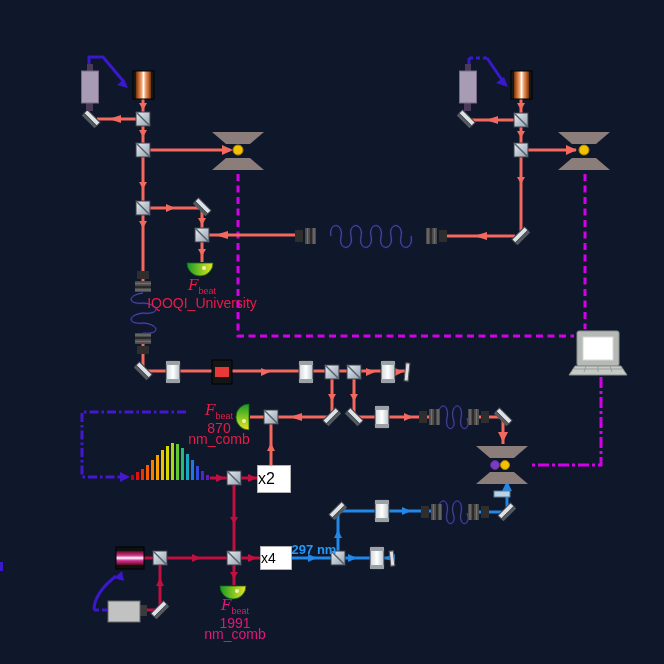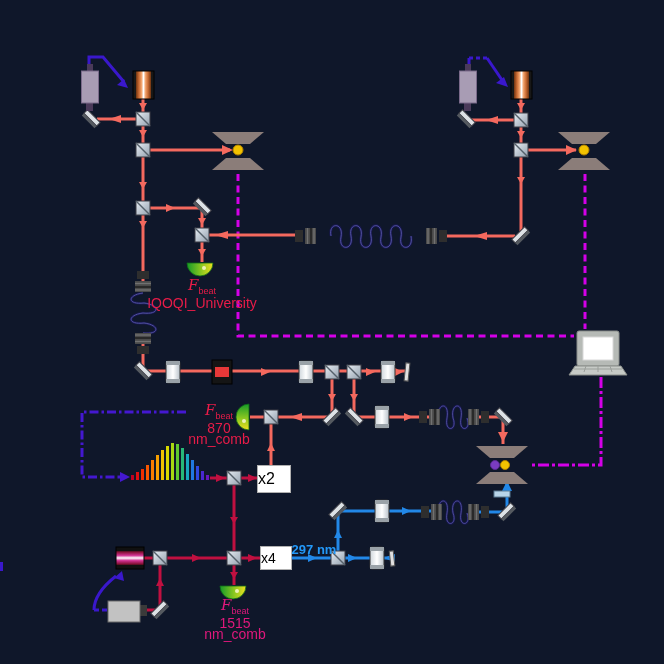--- a/index.html
+++ b/index.html
@@ -341,18 +341,18 @@
 <div class="lbl fbeat red-note" style="left:146px;top:276px;width:112px;">
   <span class="fmain"><span>F</span><sub>beat</sub></span>
   <div class="l2">IQOQI_University</div>
 </div>
 <div class="lbl fbeat red-note" style="left:180px;top:401px;width:78px;">
   <span class="fmain"><span>F</span><sub>beat</sub></span>
   <div class="l2">870 nm_comb</div>
 </div>
 <div class="lbl fbeat mag-note" style="left:196px;top:596px;width:78px;">
   <span class="fmain"><span>F</span><sub>beat</sub></span>
-  <div class="l2">1515 nm_comb</div>
+  <div class="l2">1991 nm_comb</div>
 </div>
 <div class="mult" style="left:257px;top:465px;width:32px;height:26px;line-height:26px;">x2</div>
 <div class="mult" style="left:260px;top:546px;width:30px;height:22px;line-height:22px;font-size:14px;">x4</div>
 <div class="lbl wl" style="left:291px;top:542px;width:46px;">297 nm</div>
 </div>
 
 </body></html>

